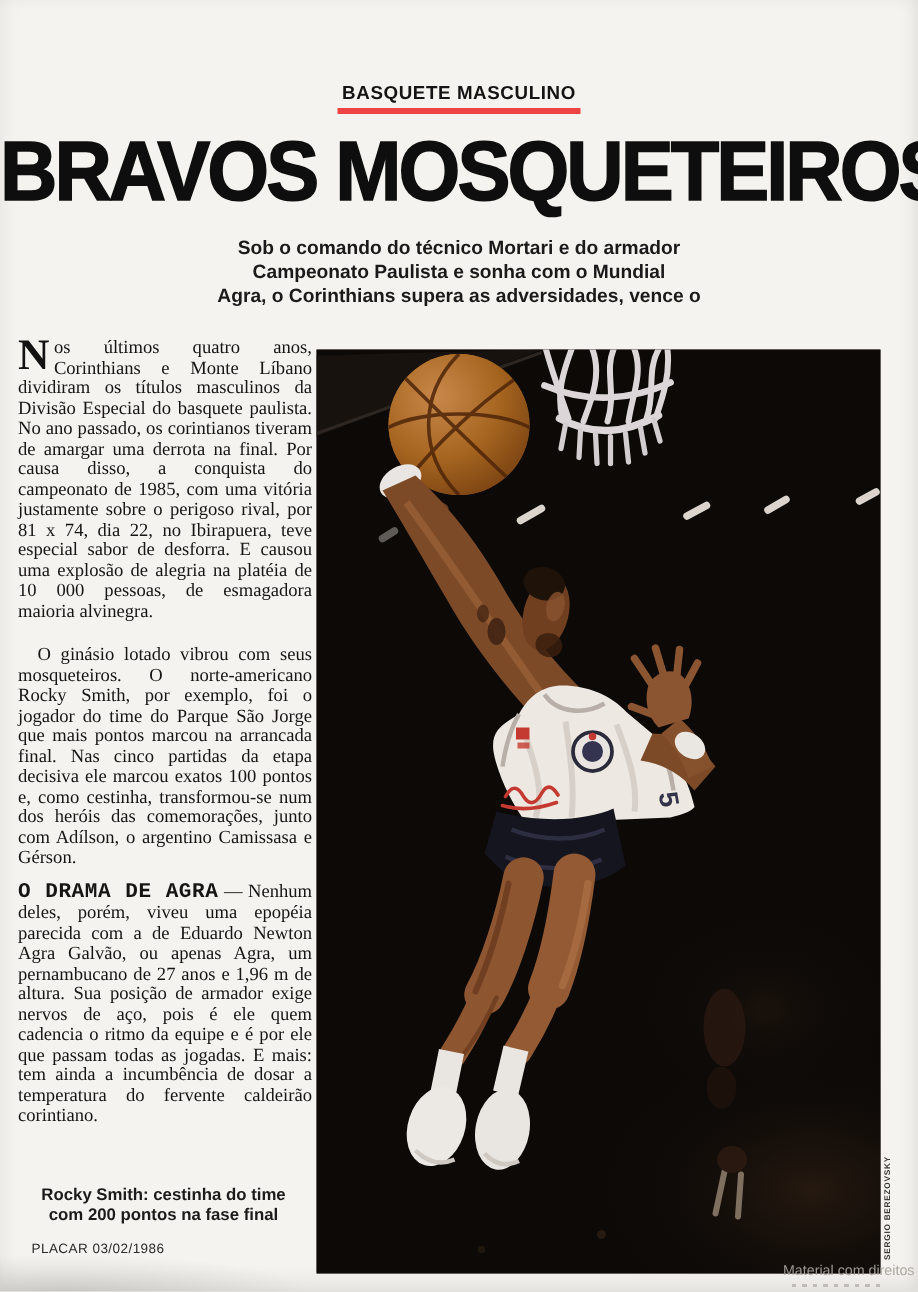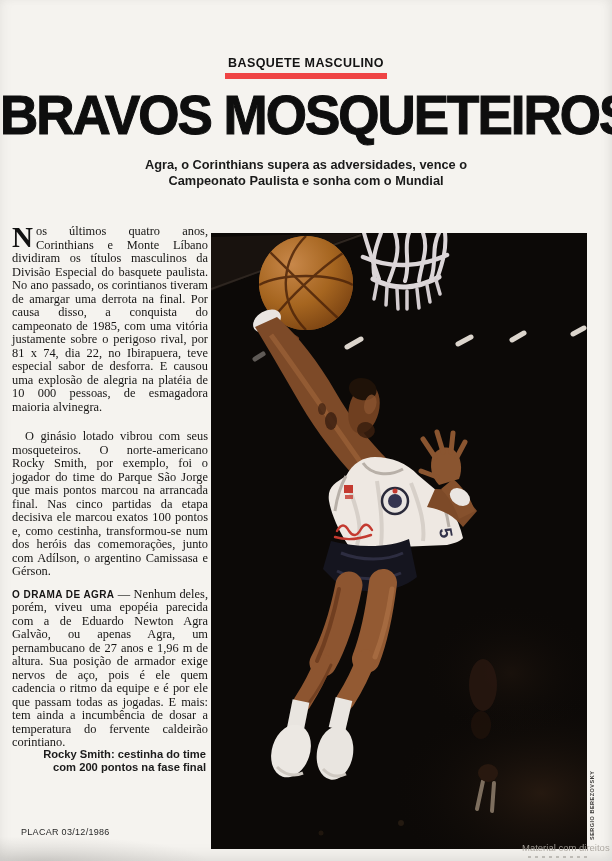--- a/index.html
+++ b/index.html
@@ -2,41 +2,41 @@
 <html><head>
 <meta charset="utf-8">
 <style>
   html,body{margin:0;padding:0;}
   body{width:612px;height:861px;background:#dededa;font-family:"Liberation Sans",sans-serif;}
   .page{position:relative;width:612px;height:861px;background:#f5f3ef;overflow:hidden;
         box-shadow:inset 0 -6px 14px rgba(0,0,0,.07), inset -3px 0 8px rgba(0,0,0,.03);}
   
   .kicker-wrap{position:absolute;top:53px;left:0;width:100%;text-align:center;}
   .kicker{display:inline-block;font-weight:bold;font-size:12.5px;letter-spacing:.4px;color:#141414;
-          border-bottom:6px solid #ef4444;padding:0 3px 3px 3px;}
+          border-bottom:4px solid #ef4444;padding:0 3px 3px 3px;}
   .headline{position:absolute;top:84px;left:0;width:100%;margin:0;text-align:center;
             font-family:"Liberation Sans",sans-serif;font-weight:bold;font-size:53px;
             letter-spacing:-2px;color:#0e0e0e;-webkit-text-stroke:1px #0e0e0e;
             transform:scaleY(1.06);white-space:nowrap;}
   .subtitle{position:absolute;top:157px;left:0;width:100%;margin:0;text-align:center;
             font-weight:bold;font-size:12.8px;line-height:16px;color:#1a1a1a;}
   .subtitle span{display:block;}
   
   .column{position:absolute;left:12px;top:225px;width:196px;
           font-family:"Liberation Serif",serif;font-size:12.4px;line-height:13.5px;
           color:#161514;text-align:justify;hyphens:auto;-webkit-hyphens:auto;}
   .column p{margin:0;}
   .column p.indent{text-indent:13px;margin-top:16px;}
   .column p.section-para{margin-top:9px;}
   .column p.last{margin-top:0;}
   .dropcap{float:left;font-size:29px;line-height:23px;font-weight:bold;padding:1px 3px 0 0;color:#121212;}
-  .lead{font-family:Liberation Sans, sans-serif;font-weight:bold;font-size:10px;letter-spacing:.4px;}
+  .lead{font-family:Liberation Mono, monospace;font-weight:bold;font-size:14px;letter-spacing:.4px;}
   .arrow{font-size:9px;color:#3a3a3a;}
   
-  .caption{position:absolute;left:12px;top:748px;width:194px;text-align:right;
+  .caption{position:absolute;left:12px;top:791px;width:194px;text-align:center;
            font-weight:bold;font-size:11.2px;line-height:12.8px;color:#1b1b1b;}
   .caption span{display:block;}
   .footer{position:absolute;left:21px;top:827px;font-size:9px;letter-spacing:.3px;color:#2a2a2a;}
   
   .photo{position:absolute;left:211px;top:233px;width:376px;height:616px;margin:0;
          background:#0c0907;}
   .photo svg{display:block;}
   .credit{position:absolute;left:589px;top:750px;height:90px;
           writing-mode:vertical-rl;transform:rotate(180deg);
           font-size:5.5px;letter-spacing:.5px;font-weight:bold;color:#3c3a38;}
@@ -52,36 +52,37 @@
 
 <div class="page">
 
   <div class="kicker-wrap">
     <span class="kicker">BASQUETE MASCULINO</span>
   </div>
 
   <h1 class="headline">BRAVOS MOSQUETEIROS</h1>
 
   <p class="subtitle">
+    <span>Sob o comando do técnico Mortari e do armador</span>
+    <span>Campeonato Paulista e sonha com o Mundial</span>
     <span>Agra, o Corinthians supera as adversidades, vence o</span>
-    <span>Campeonato Paulista e sonha com o Mundial</span>
   </p>
 
   <section class="column" lang="pt-BR">
     <p><span class="dropcap">N</span><span>os últimos quatro anos, Corinthians e Monte Líbano dividiram os títulos masculinos da Divisão Especial do basquete paulista. No ano passado, os corintianos tiveram de amargar uma derrota na final. Por causa disso, a conquista do campeonato de 1985, com uma vitória justamente sobre o perigoso rival, por 81 x 74, dia 22, no Ibirapuera, teve especial sabor de desforra. E causou uma explosão de alegria na platéia de 10 000 pessoas, de esmagadora maioria alvinegra.</span></p>
     <p class="indent">O ginásio lotado vibrou com seus mosqueteiros. O norte-americano Rocky Smith, por exemplo, foi o jogador do time do Parque São Jorge que mais pontos marcou na arrancada final. Nas cinco partidas da etapa decisiva ele marcou exatos 100 pontos e, como cestinha, transformou-se num dos heróis das comemorações, junto com Adílson, o argentino Camissasa e Gérson.</p>
     <p class="section-para"><strong class="lead">O DRAMA DE AGRA</strong><span> — Nenhum deles, porém, viveu uma epopéia parecida com a de Eduardo Newton Agra Galvão, ou apenas Agra, um pernambucano de 27 anos e 1,96 m de altura. Sua posição de armador exige nervos de aço, pois é ele quem cadencia o ritmo da equipe e é por ele que passam todas as jogadas. E mais: tem ainda a incumbência de dosar a temperatura do fervente caldeirão corintiano.</span></p>
   </section>
 
   <div class="caption">
     <span>Rocky Smith: cestinha do time</span>
     <span>com 200 pontos na fase final</span>
   </div>
 
-  <div class="footer">PLACAR 03/12/1986</div>
+  <div class="footer">PLACAR 03/02/1986</div>
 
   <figure class="photo">
     <svg width="376" height="616" viewBox="0 0 376 616">
       <defs>
         <radialGradient id="ballGrad" cx="35%" cy="30%" r="80%">
           <stop offset="0%" stop-color="#cd8d50"></stop>
           <stop offset="55%" stop-color="#a5651f"></stop>
           <stop offset="100%" stop-color="#6f3a0e"></stop>
         </radialGradient>
         <radialGradient id="glowGrad" cx="50%" cy="50%" r="50%">

